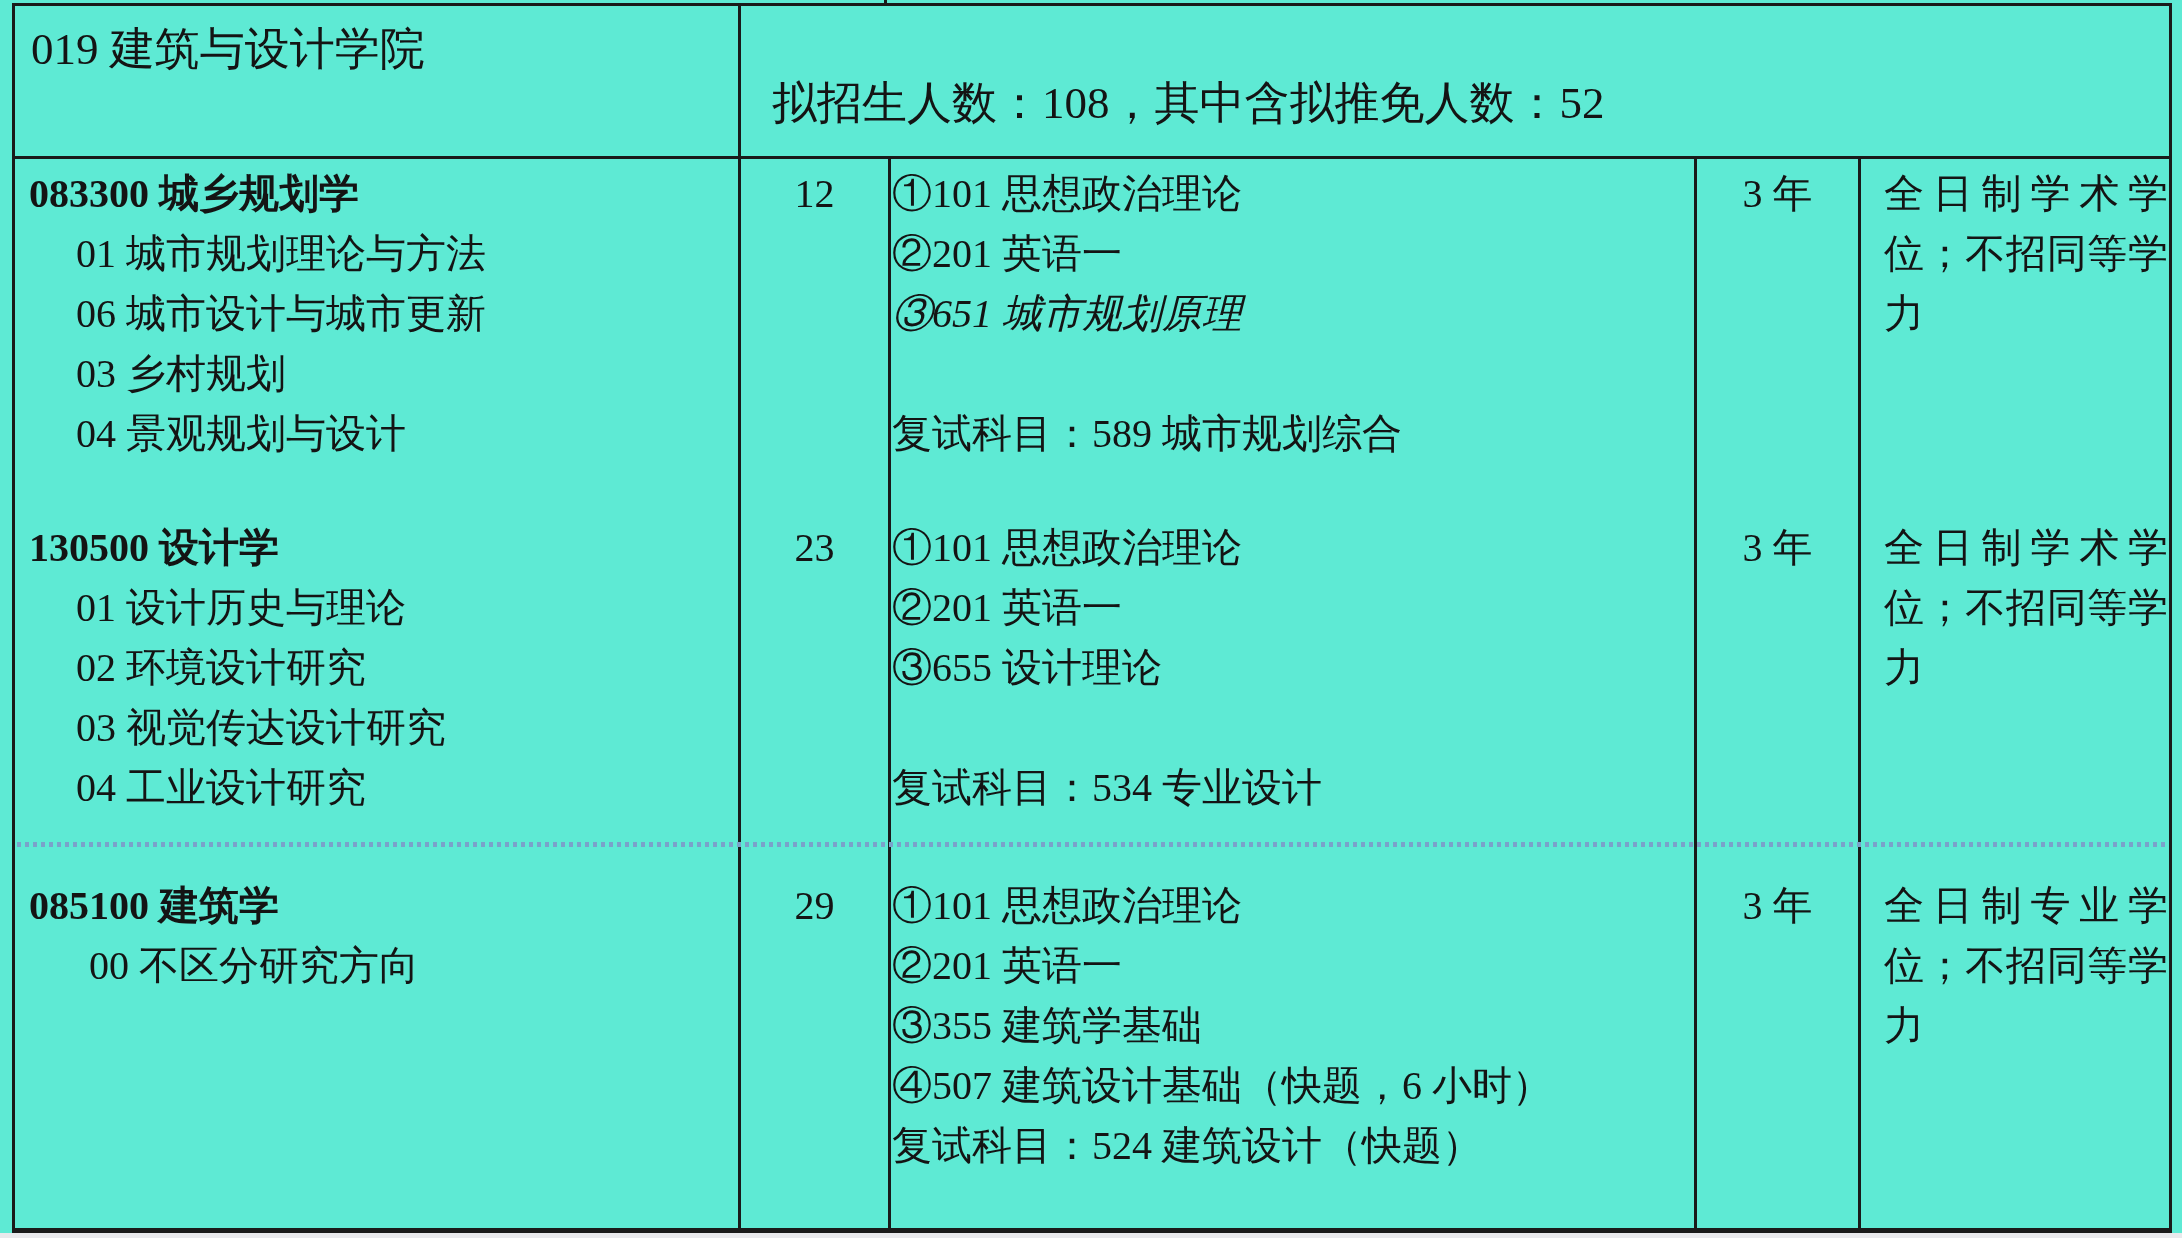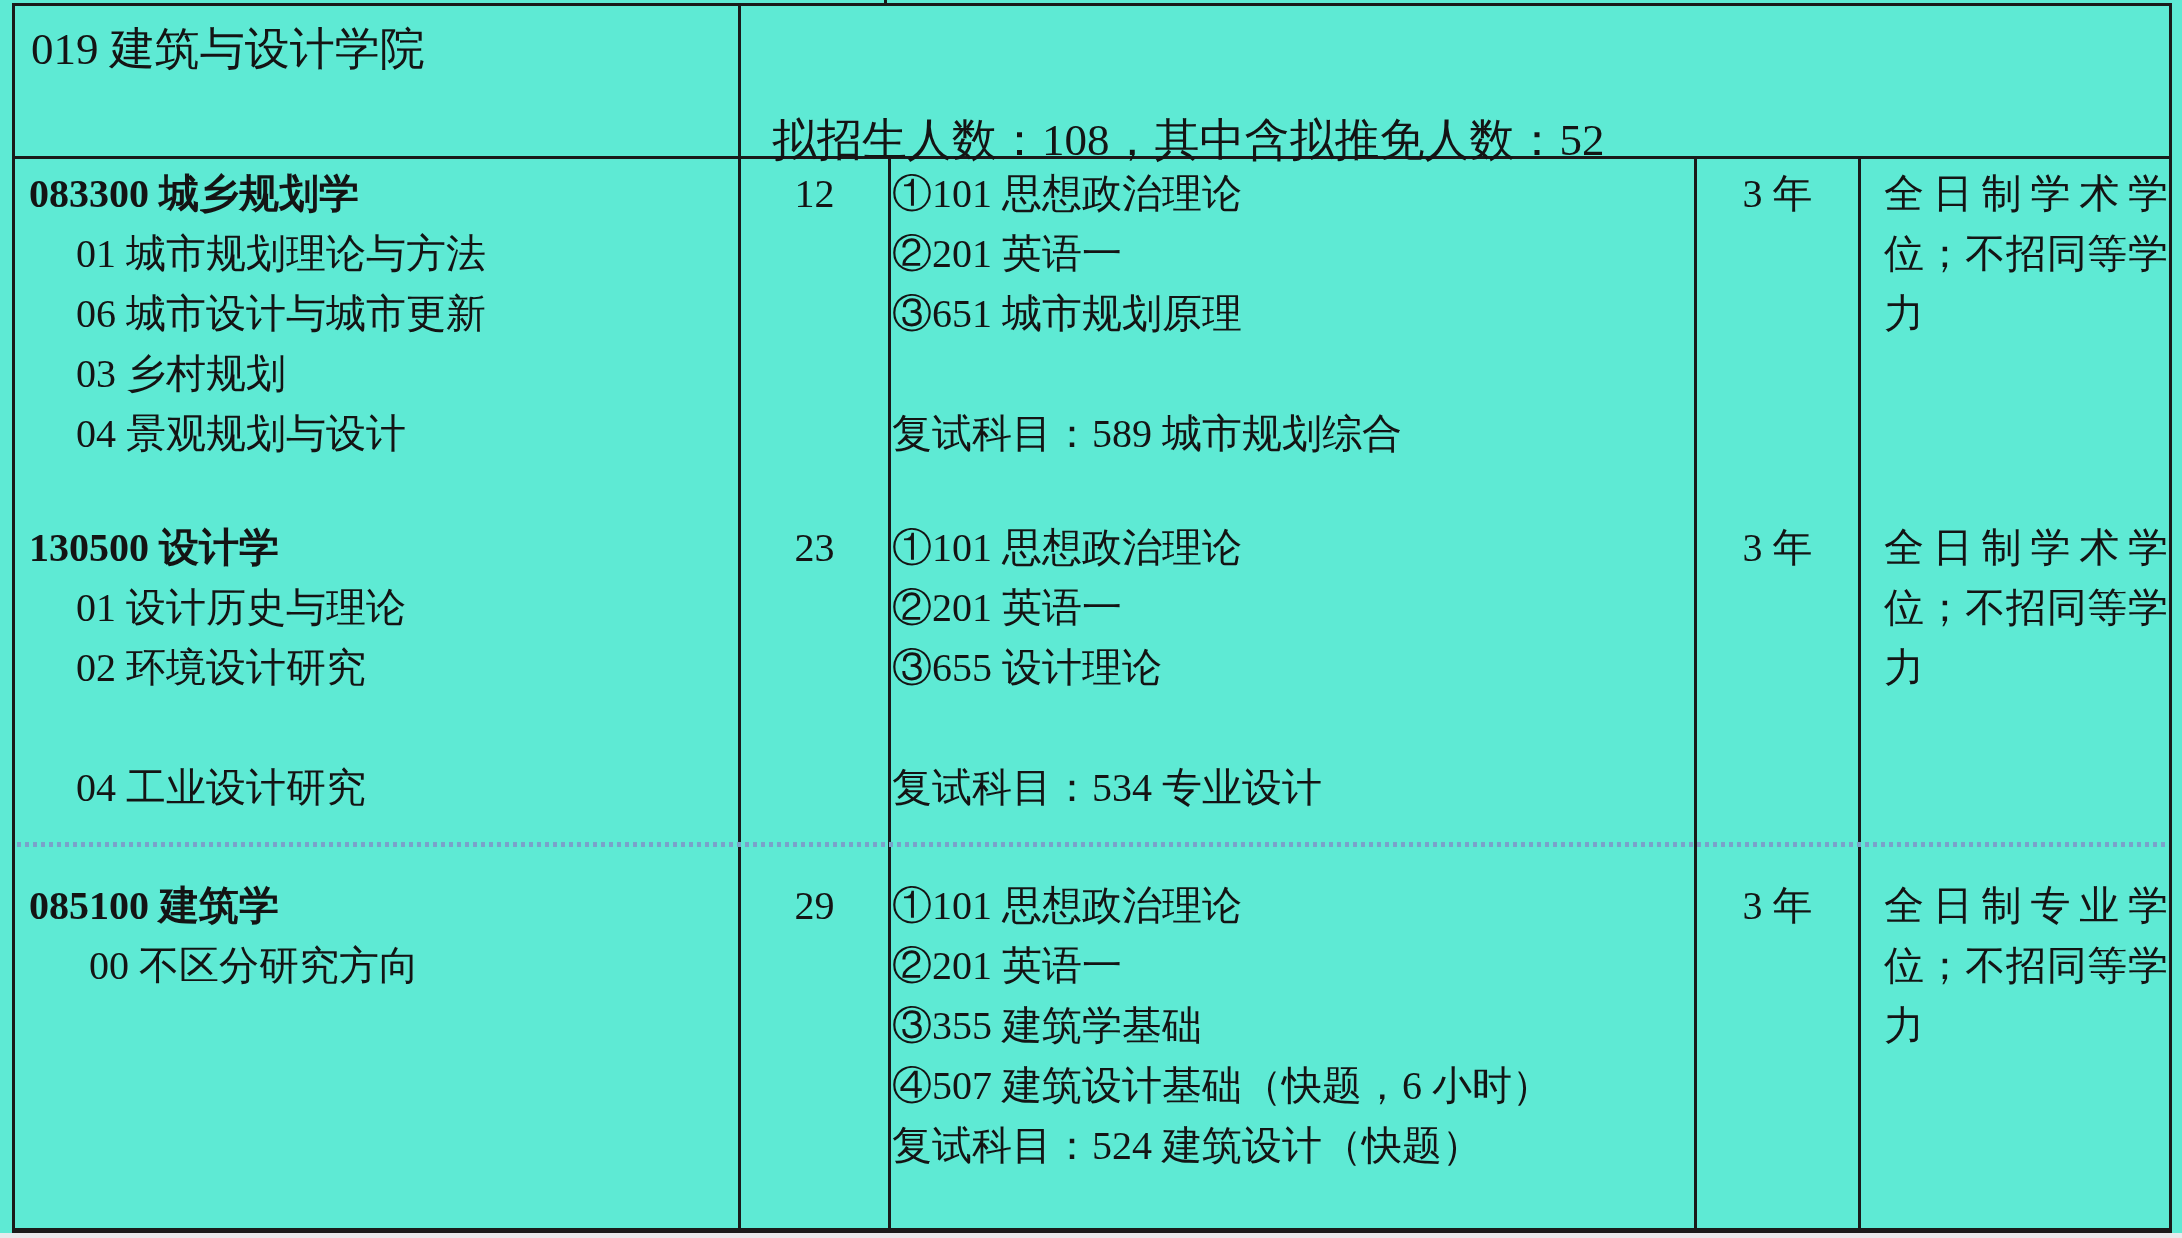--- a/index.html
+++ b/index.html
@@ -29,40 +29,41 @@
 
     <div class="hline" style="left:0; right:0; top:150px; height:3px;"></div>
     <div class="vline" style="left:723px; top:0; width:3px; height:153px;"></div>
     <div class="vline" style="left:723px; top:150px; width:3px; height:1074px;"></div>
     <div class="vline" style="left:873px; top:150px; width:3px; height:1074px;"></div>
     <div class="vline" style="left:1679px; top:150px; width:3px; height:1074px;"></div>
     <div class="vline" style="left:1843px; top:150px; width:3px; height:1074px;"></div>
     <div class="dotted"></div>
 
     <div class="t hdr" style="left:16px; top:16px;">019 建筑与设计学院</div>
-    <div class="t hdr" style="left:757px; top:70px;margin-top:37px;">拟招生人数：108，其中含拟推免人数：52</div>
+    <div class="t hdr" style="left:757px; top:70px;">拟招生人数：108，其中含拟推免人数：52</div>
 
     <div class="t bold" style="left:14px; top:161px;">083300 城乡规划学</div>
     <div class="t" style="left:61px; top:221px;">01 城市规划理论与方法</div>
     <div class="t" style="left:61px; top:281px;">06 城市设计与城市更新</div>
     <div class="t" style="left:61px; top:341px;">03 乡村规划</div>
     <div class="t" style="left:61px; top:401px;">04 景观规划与设计</div>
     <div class="t center" style="left:723px; top:161px; width:153px;">12</div>
     <div class="t" style="left:877px; top:161px;">①101 思想政治理论</div>
     <div class="t" style="left:877px; top:221px;">②201 英语一</div>
-    <div class="t" style="left:877px; top:281px;">③651 城市规划原理</div>
+    <div class="t" style="left:877px; top:281px;font-style:italic;">③651 城市规划原理</div>
     <div class="t" style="left:877px; top:401px;font-family:Liberation Serif, serif;">复试科目：589 城市规划综合</div>
     <div class="t center" style="left:1679px; top:161px; width:167px;">3 年</div>
     <div class="t note just" style="left:1869px; top:161px;">全日制学术学</div>
     <div class="t note just" style="left:1869px; top:221px;">位；不招同等学</div>
     <div class="t note" style="left:1869px; top:281px;">力</div>
 
     <div class="t bold" style="left:14px; top:515px;">130500 设计学</div>
     <div class="t" style="left:61px; top:575px;">01 设计历史与理论</div>
     <div class="t" style="left:61px; top:635px;">02 环境设计研究</div>
+    <div class="t" style="left:61px; top:695px;">03 视觉传达设计研究</div>
     <div class="t" style="left:61px; top:755px;">04 工业设计研究</div>
     <div class="t center" style="left:723px; top:515px; width:153px;">23</div>
     <div class="t" style="left:877px; top:515px;">①101 思想政治理论</div>
     <div class="t" style="left:877px; top:575px;">②201 英语一</div>
     <div class="t" style="left:877px; top:635px;text-align:center;">③655 设计理论</div>
     <div class="t" style="left:877px; top:755px;">复试科目：534 专业设计</div>
     <div class="t center" style="left:1679px; top:515px; width:167px;">3 年</div>
     <div class="t note just" style="left:1869px; top:515px;">全日制学术学</div>
     <div class="t note just" style="left:1869px; top:575px;">位；不招同等学</div>
     <div class="t note" style="left:1869px; top:635px;">力</div>

